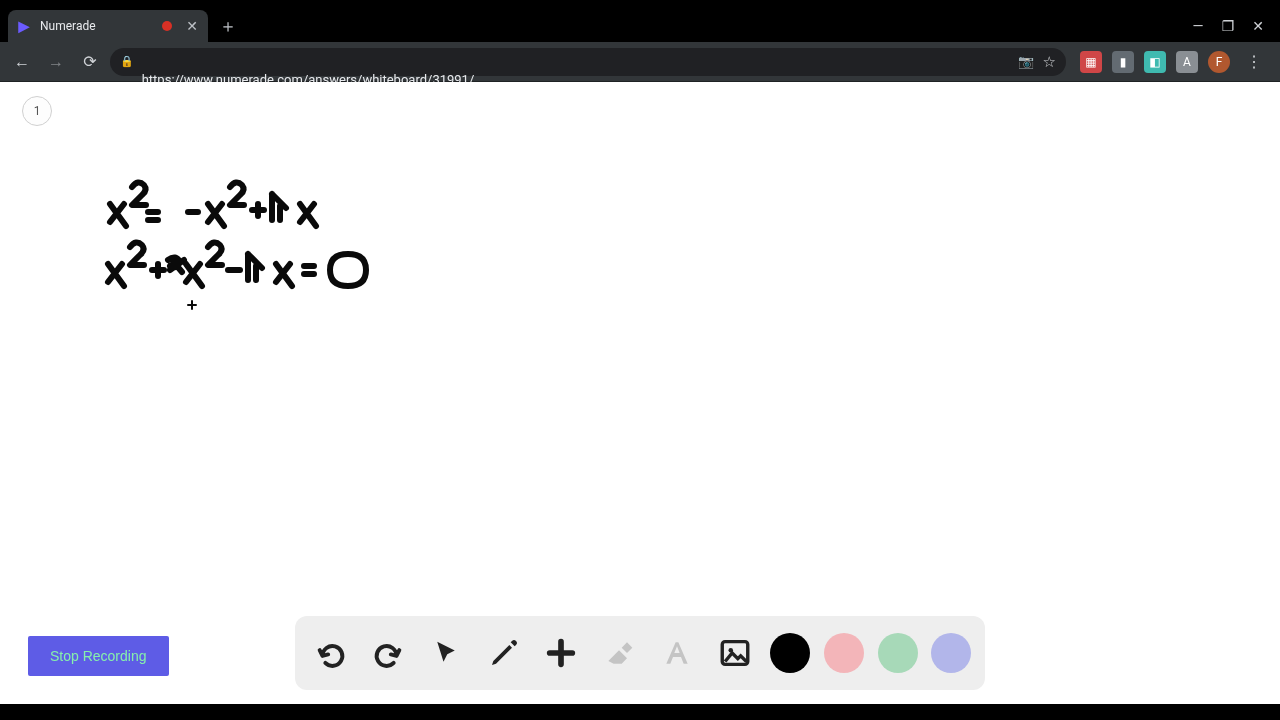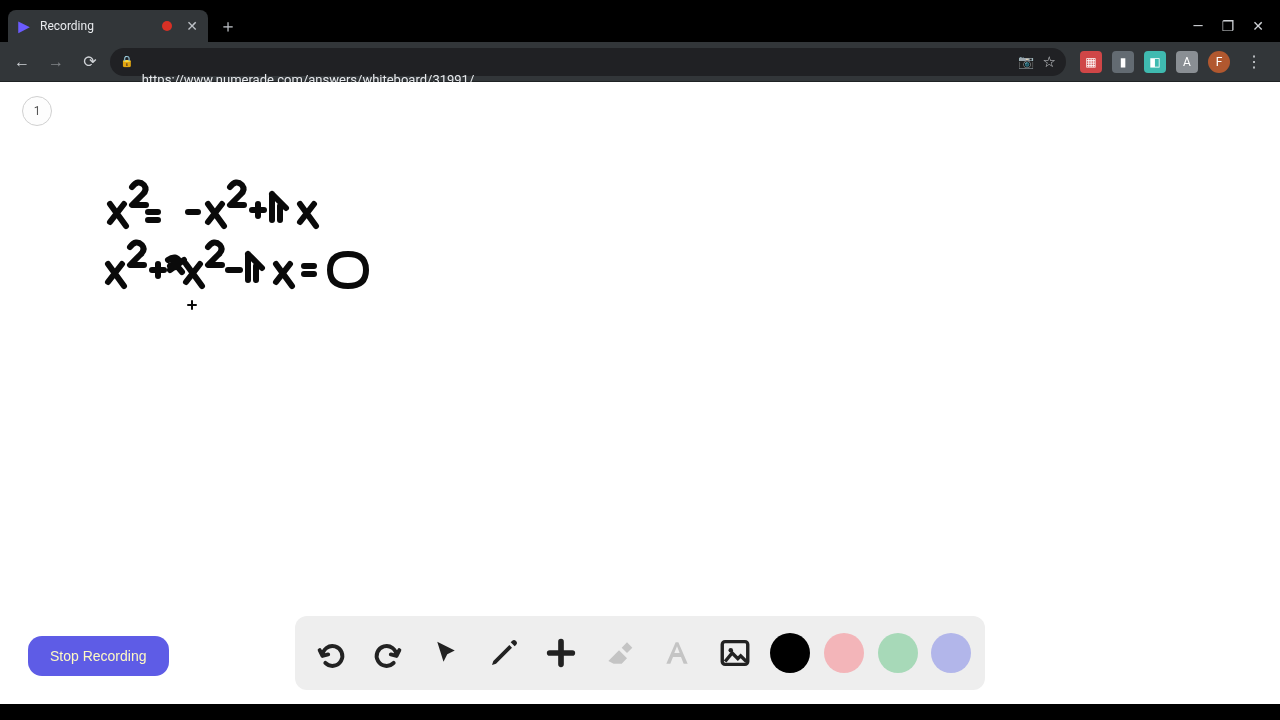--- a/index.html
+++ b/index.html
@@ -48,21 +48,21 @@
     background: #fff;
   }
   .page-badge {
     position: absolute; left: 22px; top: 14px; width: 30px; height: 30px; border-radius: 50%;
     border: 1px solid #d0d0d0; background: #fdfdfd; display: flex; align-items: center; justify-content: center;
     font-size: 12px; color: #555;
   }
   .canvas { position: absolute; inset: 0; }
   .stop-rec {
     position: absolute; left: 28px; bottom: 28px; height: 40px; padding: 0 22px;
-    background: #5e5ce6; color: #fef9c3; border: none; border-radius: 14px;
+    background: #5e5ce6; color: #86efac; border: none; border-radius: 2px;
     font-size: 14px; cursor: pointer;
   }
   .wb-toolbar {
     position: absolute; left: 50%; transform: translateX(-50%); bottom: 14px;
     width: 690px; height: 74px; background: #eeeeee; border-radius: 12px;
     display: flex; align-items: center; justify-content: space-evenly;
   }
   .tool {
     width: 44px; height: 44px; display: flex; align-items: center; justify-content: center;
     cursor: pointer; color: #222;
@@ -74,21 +74,21 @@
   }
 </style>
 </head>
 <body>
 
 <div class="viewport">
 
   <div class="titlebar">
     <div class="tab">
       <span class="favicon-n">▶</span>
-      <span class="title">Recording</span>
+      <span class="title">Numerade</span>
       <span class="rec-dot"></span>
       <span class="close">✕</span>
     </div>
     <div class="newtab">＋</div>
     <div class="window-controls">
       <span>—</span>
       <span>❐</span>
       <span>✕</span>
     </div>
   </div>

